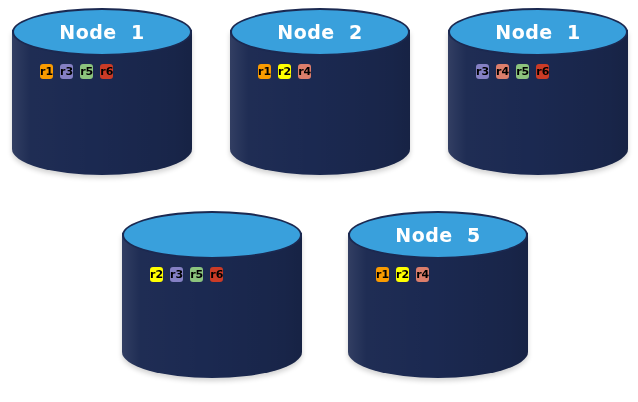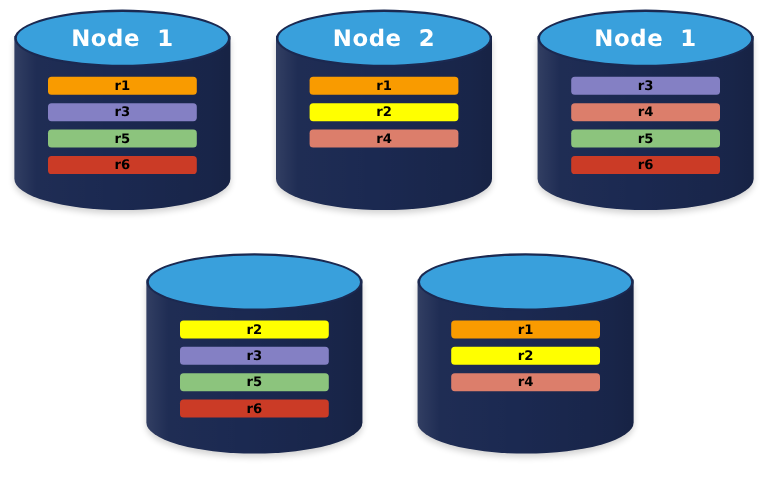--- a/index.html
+++ b/index.html
@@ -77,21 +77,21 @@
     letter-spacing: 0.5px;
     white-space: pre;
   }
   
   .records {
     position: absolute;
     left: 28px;
     top: 56px;
     width: 124px;
     display: flex;
-    flex-direction: column;
+    flex-direction: row;
     gap: 7px;
   }
   .record {
     height: 15px;
     border-radius: 3px;
     display: flex;
     align-items: center;
     justify-content: center;
     font-size: 11px;
     font-weight: bold;
@@ -152,14 +152,15 @@
     </div>
     <div class="node" style="left: 348px; top: 211px;">
       <div class="cyl-body"></div>
       <div class="cyl-shade"></div>
       <div class="records">
         <div class="record" style="background: rgb(249, 155, 0);">r1</div>
         <div class="record" style="background: rgb(255, 255, 0);">r2</div>
         <div class="record" style="background: rgb(220, 126, 107);">r4</div>
       </div>
       <div class="cyl-top"></div>
+      <div class="node-title">Node  5</div>
     </div>
   </div>
 
 </body></html>

